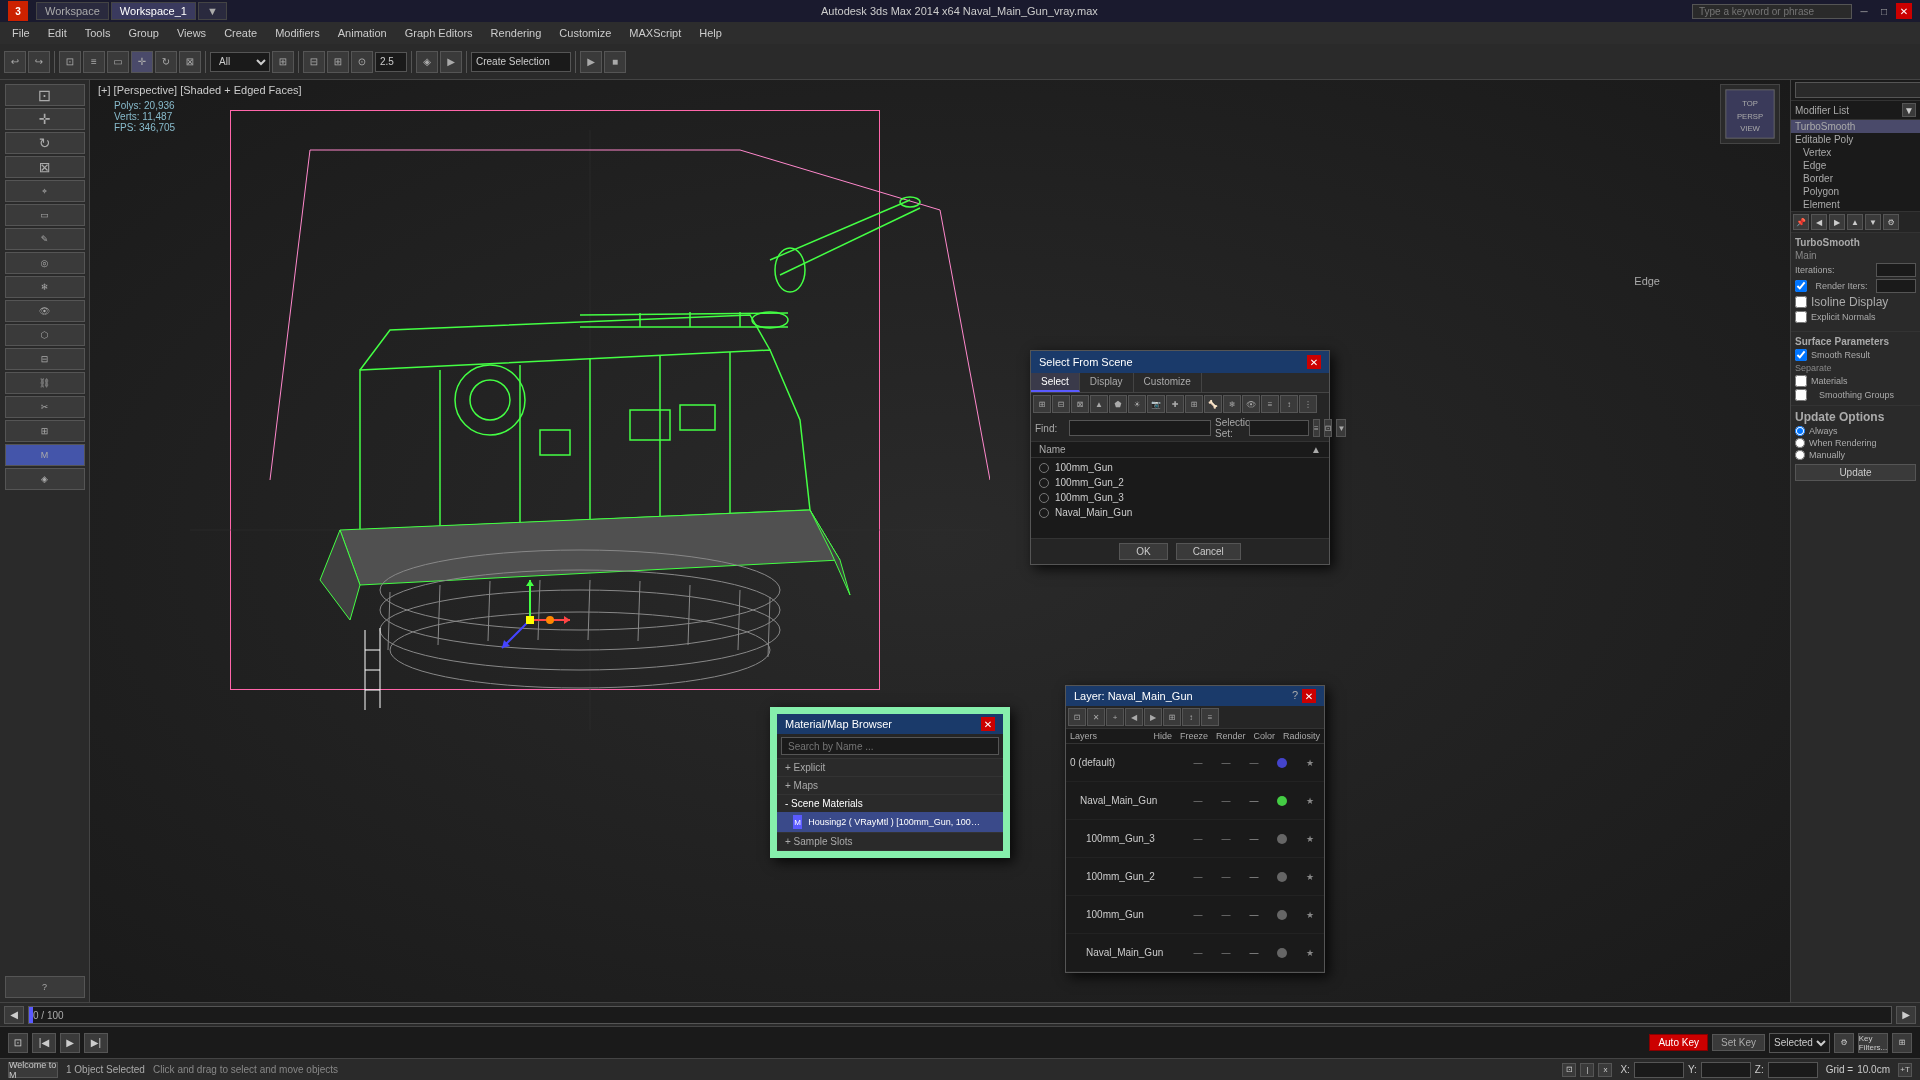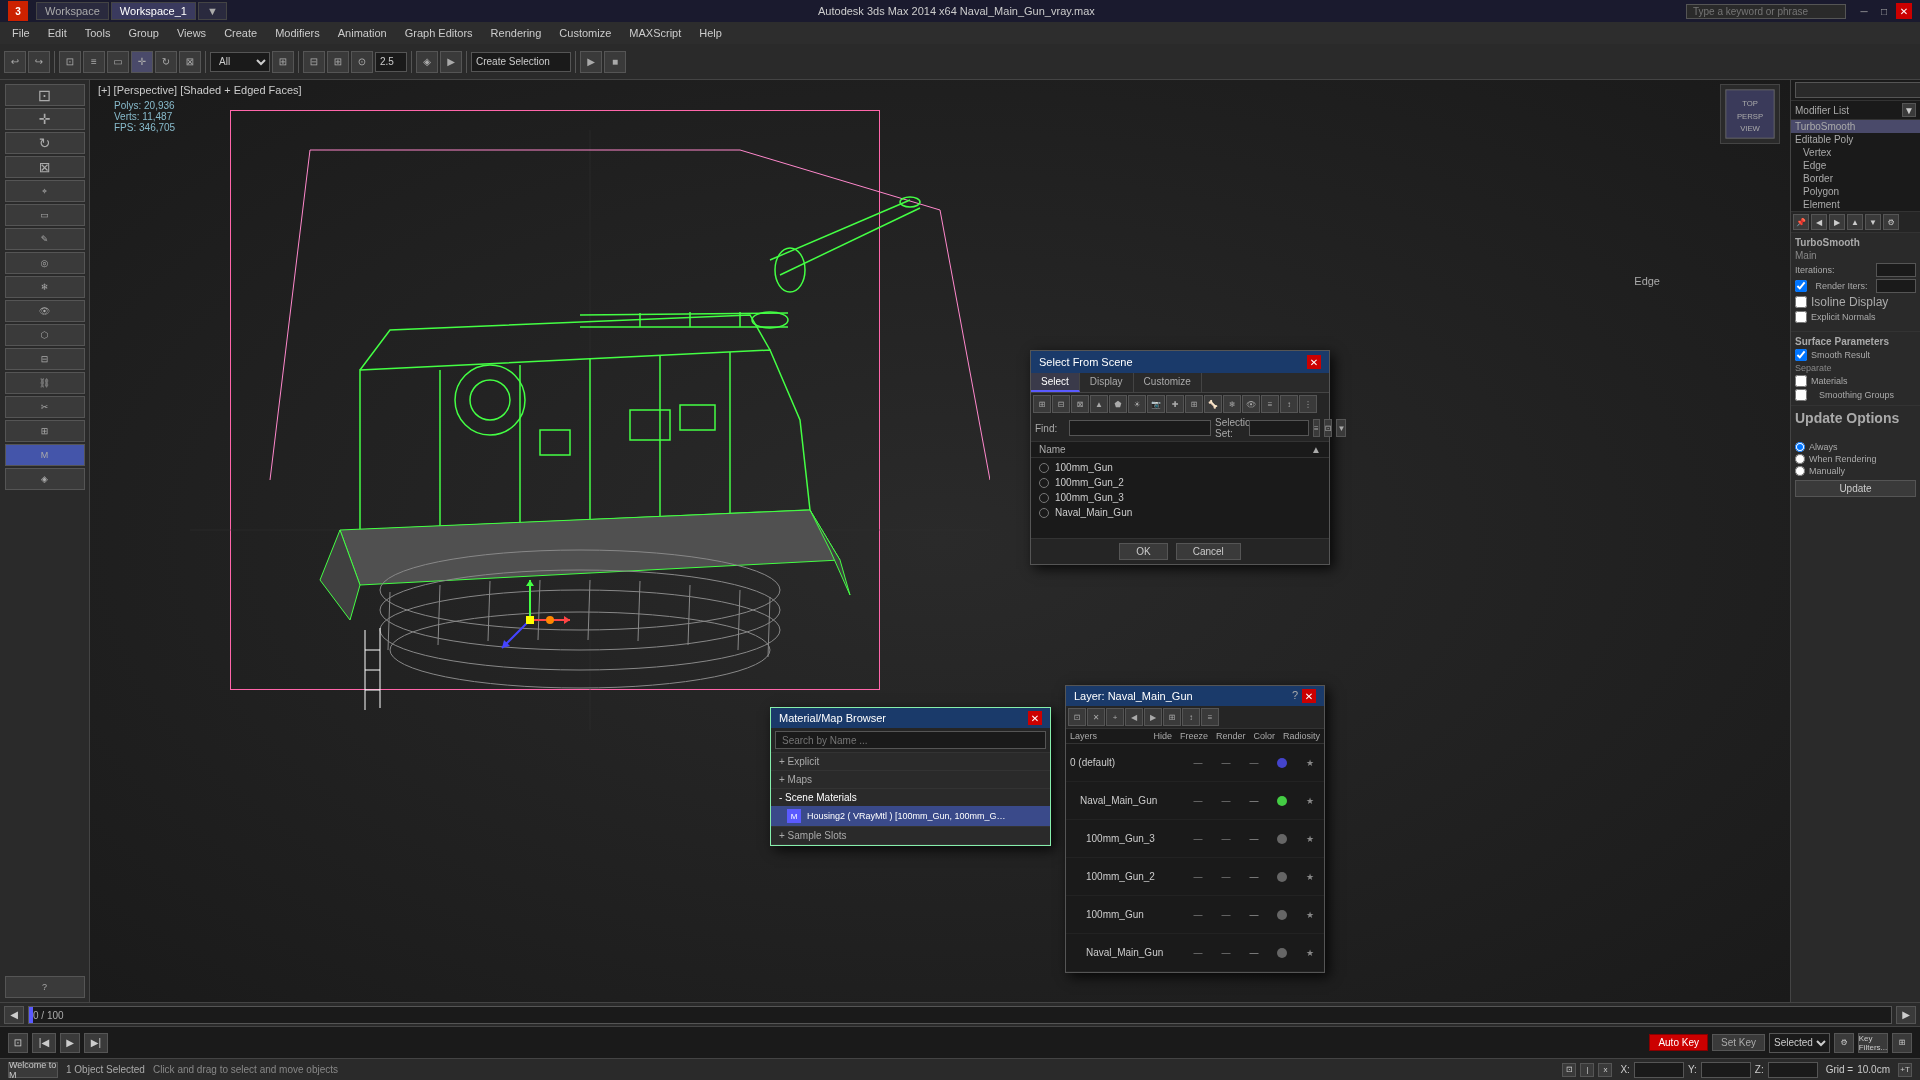--- a/index.html
+++ b/index.html
@@ -69,21 +69,21 @@
     .sfs-search-label { color: #aaa; font-size: 10px; min-width: 30px; }
     .sfs-search-input { flex: 1; background: #1a1a1a; border: 1px solid #555; color: #ccc; height: 16px; padding: 0 4px; font-size: 10px; }
     #sfs-list-header { background: #1a1a1a; padding: 2px 8px; color: #aaa; font-size: 10px; border-bottom: 1px solid #333; display: flex; justify-content: space-between; }
     #sfs-list { background: #1a1a1a; min-height: 80px; padding: 2px; }
     .sfs-item { display: flex; align-items: center; gap: 6px; padding: 2px 6px; cursor: pointer; font-size: 10px; color: #ccc; }
     .sfs-radio { width: 10px; height: 10px; border-radius: 50%; border: 1px solid #777; background: #1a1a1a; }
     #sfs-footer { display: flex; justify-content: center; gap: 8px; padding: 4px; background: #252525; border-top: 1px solid #333; }
     .sfs-btn { padding: 2px 16px; background: #3a3a3a; border: 1px solid #555; color: #ccc; cursor: pointer; font-size: 10px; }
 
     
-    #mat-browser { position: absolute; left: 680px; top: 627px; width: 281px; background: #2d2d2d; border: 1px solid #86efac; z-index: 99; box-shadow: 4px 4px 12px rgba(0,0,0,0.8); }
+    #mat-browser { position: absolute; left: 680px; top: 627px; width: 240px; background: #2d2d2d; border: 7px solid #86efac; z-index: 99; box-shadow: 4px 4px 12px rgba(0,0,0,0.8); }
     #mb-titlebar { background: #1a3a6a; padding: 3px 8px; display: flex; align-items: center; justify-content: space-between; color: #fff; font-size: 11px; }
     #mb-close { background: #cc0000; color: white; border: none; width: 14px; height: 14px; cursor: pointer; font-size: 10px; }
     #mb-search { padding: 3px 4px; background: #252525; border-bottom: 1px solid #333; }
     .mb-search-input { width: 100%; background: #1a1a1a; border: 1px solid #555; color: #ccc; height: 18px; padding: 0 6px; font-size: 10px; }
     .mb-section { border-bottom: 1px solid #333; }
     .mb-section-header { padding: 3px 8px; background: #2a2a2a; color: #aaa; font-size: 10px; cursor: pointer; display: flex; align-items: center; gap: 4px; }
     .mb-item { padding: 3px 16px; font-size: 10px; color: #ccc; cursor: pointer; display: flex; align-items: center; gap: 6px; }
     .mb-item.selected { background: #3a4a8a; color: #fff; }
     .mb-icon { width: 14px; height: 14px; background: #5a5aff; display: flex; align-items: center; justify-content: center; font-size: 8px; color: white; }
 
@@ -124,21 +124,21 @@
 <div id="titlebar">
   <div id="titlebar-left">
     <div id="titlebar-logo">3</div>
     <div id="titlebar-tabs">
       <div class="title-tab">Workspace</div>
       <div class="title-tab active">Workspace_1</div>
       <div class="title-tab">▼</div>
     </div>
   </div>
   <div id="titlebar-title">Autodesk 3ds Max 2014 x64    Naval_Main_Gun_vray.max</div>
-  <div style="display:flex;align-items:center;gap:10px;">
+  <div style="display:flex;align-items:center;gap:4px;">
     <input id="titlebar-search" type="text" placeholder="Type a keyword or phrase" style="">
     <div id="titlebar-controls">
       <div class="win-btn">─</div>
       <div class="win-btn">□</div>
       <div class="win-btn close">✕</div>
     </div>
   </div>
 </div>
 
 <div id="menubar">
@@ -659,21 +659,21 @@
         <input type="checkbox" style="width: 12px; height: 12px;">
         <span style="color:#aaa;font-size:9px;">Materials</span>
       </div>
       <div style="display:flex;align-items:center;gap:12px;">
         <input type="checkbox" style="width: 12px; height: 12px;">
         <span style="color:#aaa;font-size:9px;">Smoothing Groups</span>
       </div>
     </div>
 
     <div style="padding:4px;">
-      <div style="color:#aaa;font-size:14px;font-weight:bold;margin-bottom:16px;">Update Options</div>
+      <div style="color:#aaa;font-size:12px;font-weight:bold;margin-bottom:2px;">Update Options</div>
       <div style="display:flex;align-items:center;gap:4px;margin-bottom:2px;">
         <input type="radio" name="update" checked="" style="width: 10px; height: 10px;">
         <span style="color:#aaa;font-size:9px;">Always</span>
       </div>
       <div style="display:flex;align-items:center;gap:4px;margin-bottom:2px;">
         <input type="radio" name="update" style="width: 10px; height: 10px;">
         <span style="color:#aaa;font-size:9px;">When Rendering</span>
       </div>
       <div style="display:flex;align-items:center;gap:4px;margin-bottom:4px;">
         <input type="radio" name="update" style="width: 10px; height: 10px;">

